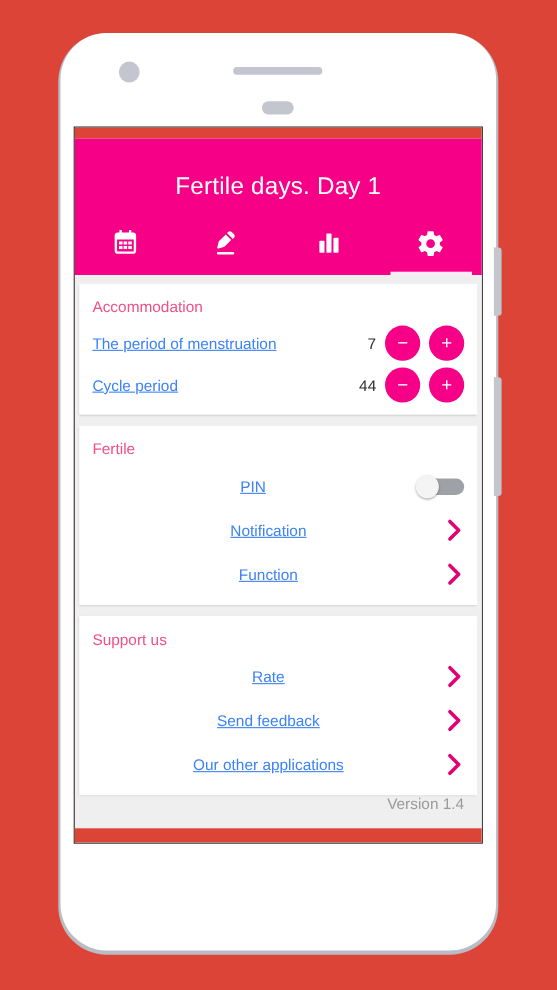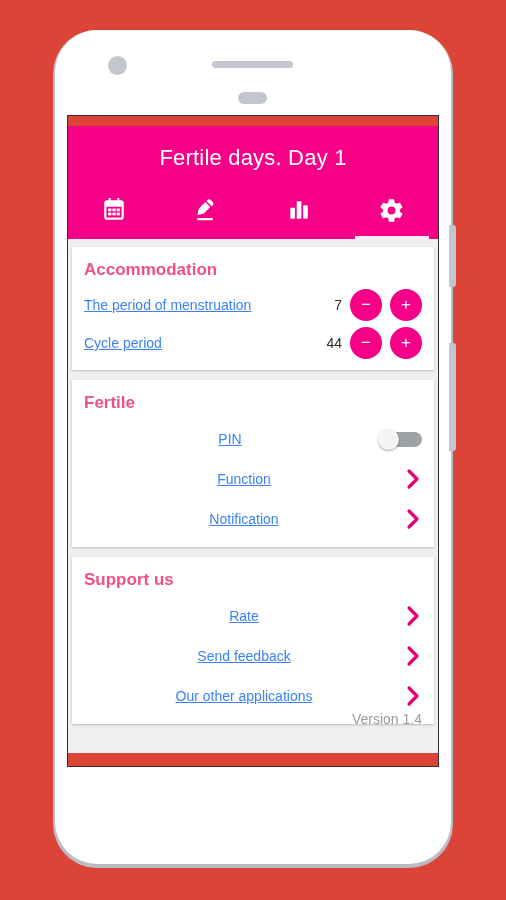--- a/index.html
+++ b/index.html
@@ -98,21 +98,21 @@
     left: 0;
     bottom: 0;
     width: 100%;
     height: 13px;
     background: #dc4437;
   }
 
   
   .appbar {
     background: #f50087;
-    padding-top: 18px;
+    padding-top: 29px;
   }
   .appbar-title {
     color: #ffffff;
     font-size: 22px;
     text-align: center;
     line-height: 28px;
     font-weight: 400;
     letter-spacing: 0.2px;
     padding-bottom: 20px;
   }
@@ -153,23 +153,23 @@
   .card {
     background: #ffffff;
     margin: 10px 4px 0 4px;
     box-shadow: 0 1px 2px rgba(0,0,0,0.22);
     padding: 0 0 8px 0;
   }
   .card:first-child { margin-top: 8px; }
 
   .card-title {
     color: #ef5085;
-    font-size: 17px;
+    font-size: 14px;
     padding: 13px 12px 6px 12px;
-    font-weight: 700;
+    font-weight: 400;
   }
 
   .row {
     display: flex;
     align-items: center;
     min-height: 38px;
     padding: 0 12px 0 12px;
     position: relative;
   }
   .row-label {
@@ -355,36 +355,36 @@
 
         <div class="row tall">
           <div class="row-label">PIN</div>
           <div class="toggle">
             <span class="track"></span>
             <span class="thumb"></span>
           </div>
         </div>
 
         <div class="row tall">
+          <div class="row-label">Notification</div>
+          <span class="chev">
+            <svg width="18" height="22" viewBox="0 0 18 22" aria-hidden="true">
+              <path d="M5 3 L13 11 L5 19" stroke="#e20074" stroke-width="3.2" fill="none" stroke-linecap="round" stroke-linejoin="round"></path>
+            </svg>
+          </span>
+        </div>
+
+        <div class="row tall">
           <div class="row-label">Function</div>
           <span class="chev">
             <svg width="18" height="22" viewBox="0 0 18 22" aria-hidden="true">
               <path d="M5 3 L13 11 L5 19" stroke="#e20074" stroke-width="3.2" fill="none" stroke-linecap="round" stroke-linejoin="round"></path>
             </svg>
           </span>
         </div>
-
-        <div class="row tall">
-          <div class="row-label">Notification</div>
-          <span class="chev">
-            <svg width="18" height="22" viewBox="0 0 18 22" aria-hidden="true">
-              <path d="M5 3 L13 11 L5 19" stroke="#e20074" stroke-width="3.2" fill="none" stroke-linecap="round" stroke-linejoin="round"></path>
-            </svg>
-          </span>
-        </div>
       </div>
 
       <div class="card">
         <div class="card-title">Support us</div>
 
         <div class="row tall">
           <div class="row-label">Rate</div>
           <span class="chev">
             <svg width="18" height="22" viewBox="0 0 18 22" aria-hidden="true">
               <path d="M5 3 L13 11 L5 19" stroke="#e20074" stroke-width="3.2" fill="none" stroke-linecap="round" stroke-linejoin="round"></path>

